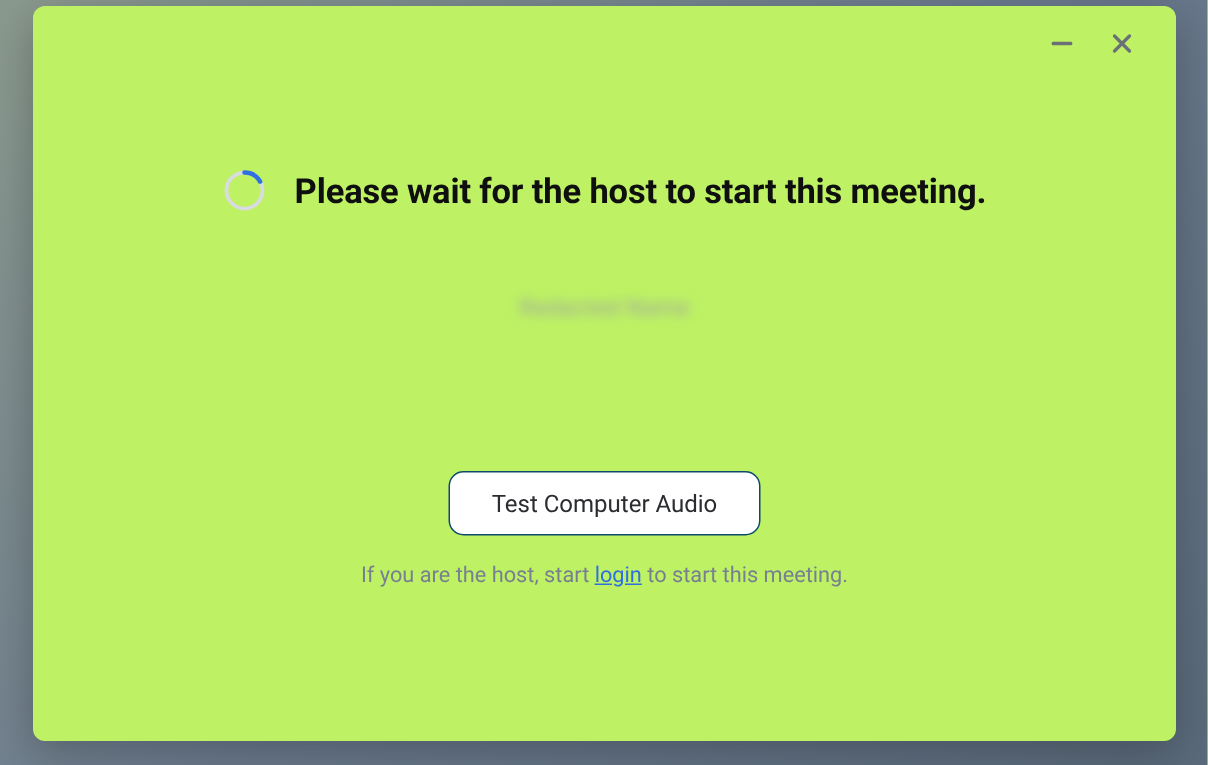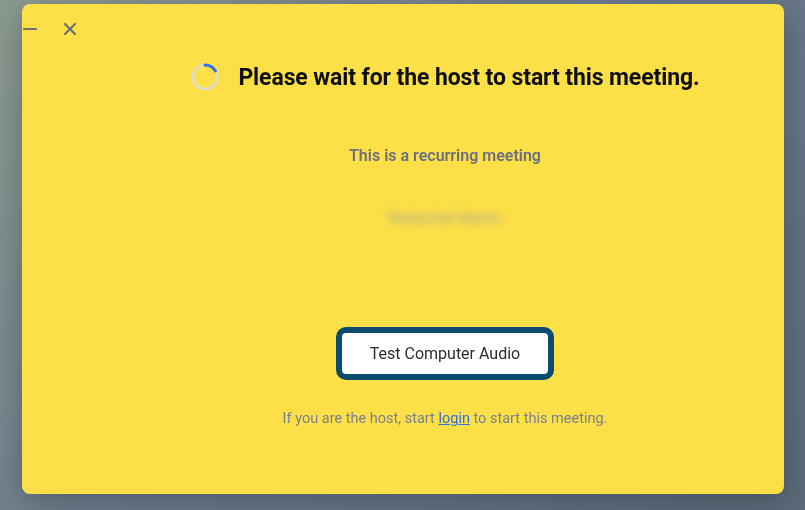--- a/index.html
+++ b/index.html
@@ -8,25 +8,25 @@
       font-family: -apple-system, BlinkMacSystemFont, "Segoe UI", Roboto, Helvetica, Arial, sans-serif;
       background: linear-gradient(135deg, #8b9a8e 0%, #6b7a8e 50%, #5a6a7a 100%);
       position: relative;
     }
     .dialog {
       position: absolute;
       top: 4px;
       left: 22px;
       width: 762px;
       height: 490px;
-      background: #fde047;
+      background: #bef264;
       border-radius: 8px;
       box-shadow: 0 8px 30px rgba(0,0,0,0.25);
       display: flex;
-      flex-direction: row;
+      flex-direction: column;
     }
     .titlebar {
       height: 50px;
       display: flex;
       justify-content: flex-end;
       align-items: center;
       padding-right: 28px;
       gap: 24px;
     }
     .win-btn {
@@ -73,29 +73,29 @@
     }
     .meeting-name {
       font-size: 15px;
       color: #9a9da6;
       filter: blur(4px);
       user-select: none;
       margin-bottom: 100px;
       letter-spacing: 0.5px;
     }
     .test-audio-btn {
-      border: 6px solid #0c4a6e;
+      border: 1px solid #0c4a6e;
       background: #ffffff;
       color: #2a2c30;
       font-size: 16px;
       padding: 11px 28px;
       border-radius: 10px;
       cursor: pointer;
       font-family: inherit;
-      margin-bottom: 30px;
+      margin-bottom: 18px;
     }
     .hint {
       font-size: 14.5px;
       color: #788090;
     }
     .hint a {
       color: #2f6fe0;
       text-decoration: underline;
       cursor: pointer;
     }
@@ -122,21 +122,20 @@
     <div class="heading-row">
       <div class="spinner">
         <svg viewBox="0 0 30 30">
           <circle cx="15" cy="15" r="12" fill="none" stroke="#d8dbe0" stroke-width="2.5"></circle>
           <path d="M 15 3 A 12 12 0 0 1 25.4 9" fill="none" stroke="#2f6fe0" stroke-width="3" stroke-linecap="round"></path>
         </svg>
       </div>
       <div class="heading">Please wait for the host to start this meeting.</div>
     </div>
 
-    <div class="subheading">This is a recurring meeting</div>
 
     <div class="meeting-name">Redacted Name</div>
 
     <button class="test-audio-btn">Test Computer Audio</button>
 
     <div class="hint">
       <span>If you are the host, start </span><a>login</a><span> to start this meeting.</span>
     </div>
   </div>
 </div>

